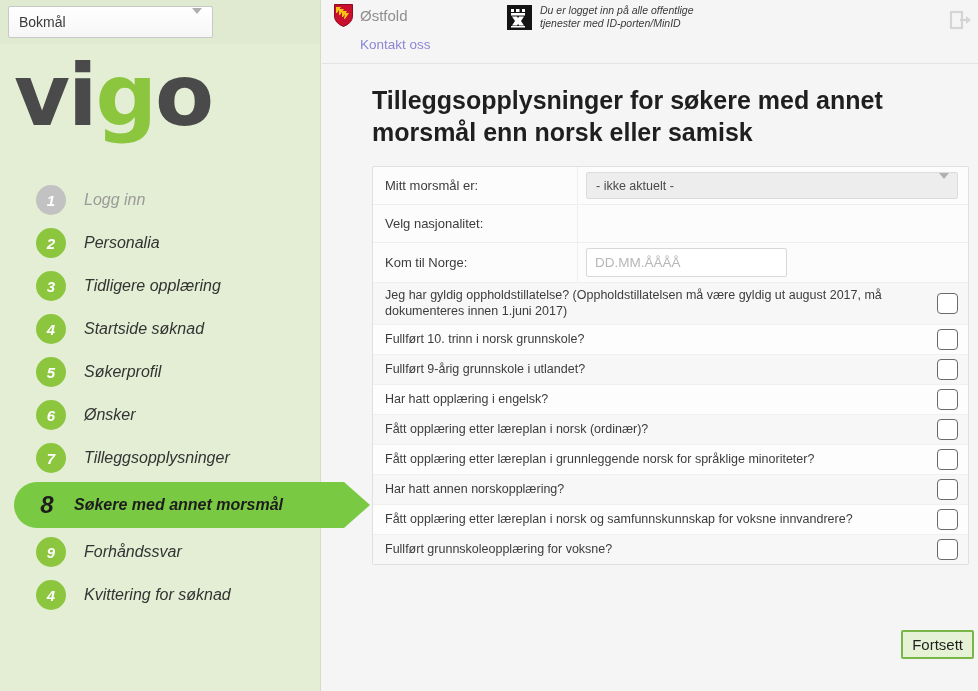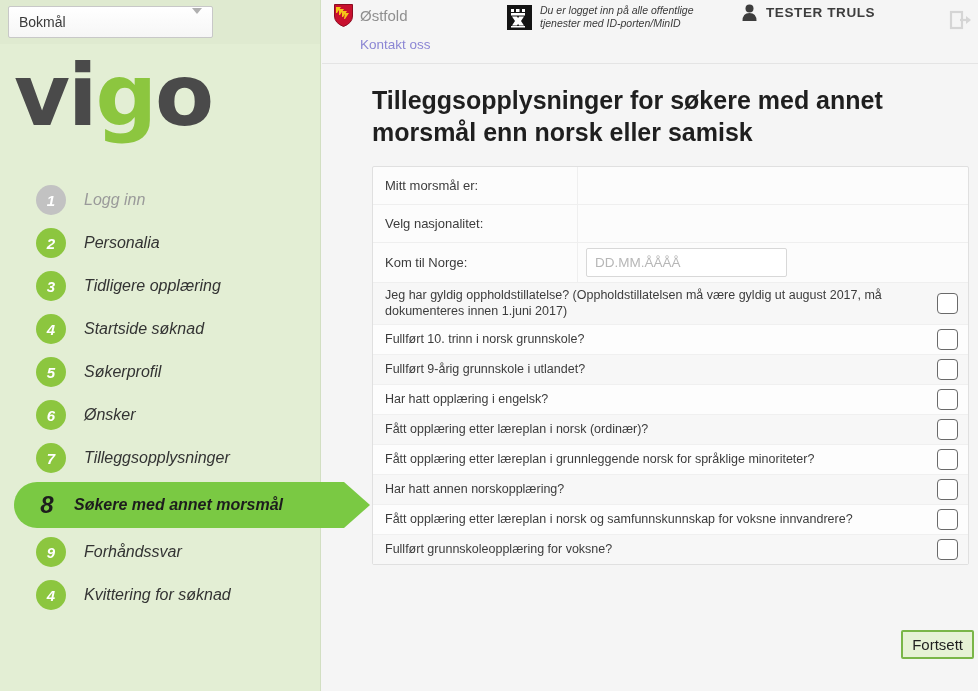--- a/index.html
+++ b/index.html
@@ -507,29 +507,20 @@
               <path d="M17 11.5 L12 11.5 L9.5 16 L12 20.5 L17 20.5 L14 16 Z" fill="#fff"></path>
               <rect x="4" y="21" width="14" height="1.5" fill="#fff"></rect>
             </svg>
           </span>
           <span class="idp-text">
             <span>Du er logget inn på alle offentlige</span><br>
             <span>tjenester med ID-porten/MinID</span>
           </span>
         </div>
 
-        <div class="userbox">
-          <span class="user-icon">
-            <svg width="15" height="17" viewBox="0 0 15 17">
-              <circle cx="7.5" cy="4.5" r="4" fill="#3d3d3d"></circle>
-              <path d="M0.5 17 Q0.5 9 7.5 9 Q14.5 9 14.5 17 Z" fill="#3d3d3d"></path>
-            </svg>
-          </span>
-          <span class="user-name">TESTER TRULS</span>
-        </div>
 
       </div>
 
       <div class="contact-row">
         <span class="contact-link">Kontakt oss</span>
       </div>
 
       <span class="logout-btn">
         <svg width="24" height="24" viewBox="0 0 24 24">
           <rect x="3" y="4" width="11" height="16" fill="none" stroke="#9a9a9a" stroke-width="2.2"></rect>
@@ -538,20 +529,26 @@
         </svg>
       </span>
     </div>
 
     <h1 id="page-title">Tilleggsopplysninger for søkere med annet morsmål enn norsk eller samisk</h1>
 
     <div id="panel">
 
       <div class="frow">
         <div class="flabel">Mitt morsmål er:</div>
+        <div class="fctl">
+          <div class="select-box">
+            <span>- ikke aktuelt -</span>
+            <span class="caret"><span class="caret-tri"></span></span>
+          </div>
+        </div>
       </div>
 
       <div class="frow">
         <div class="flabel">Velg nasjonalitet:</div>
       </div>
 
       <div class="frow">
         <div class="flabel">Kom til Norge:</div>
         <div class="fctl">
           <input class="text-input" type="text" placeholder="DD.MM.ÅÅÅÅ" style="">

